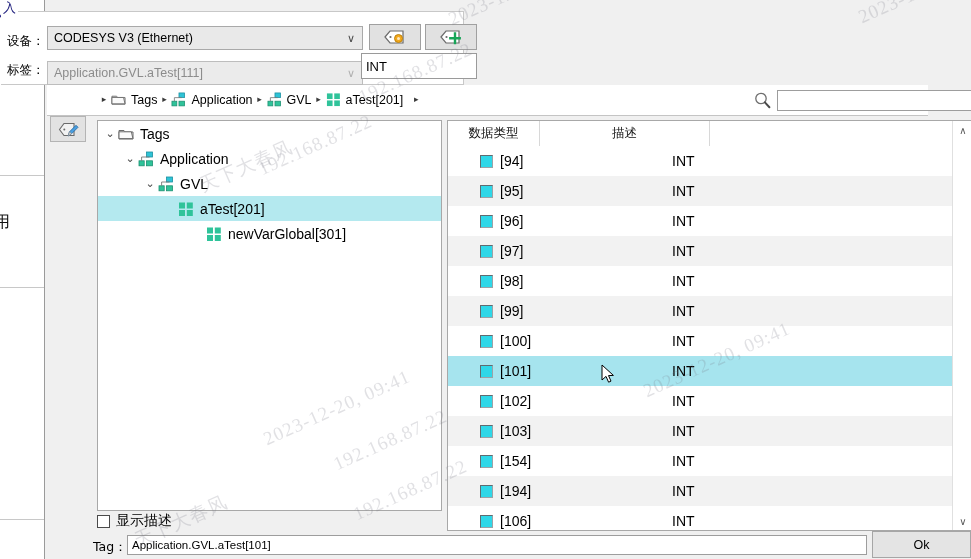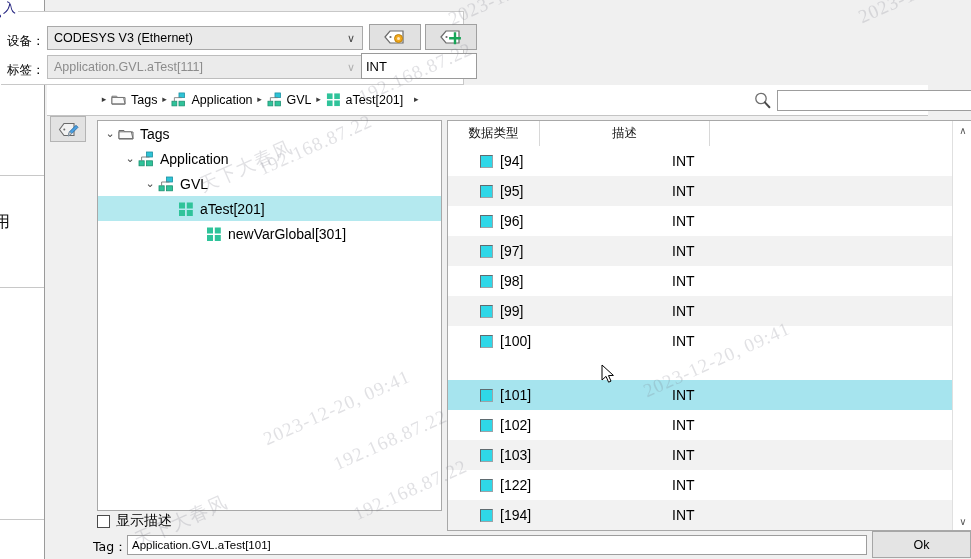--- a/index.html
+++ b/index.html
@@ -136,21 +136,21 @@
     font-family:"DejaVu Sans",sans-serif;height:100%;
   }
   .hcell.c0{width:196px;}
   .hcell.c1{width:92px;}
   .hcell.c2{width:170px;}
   .hcell.c3{width:40px;border-right:none;}
   .list-body{position:absolute;left:0;top:25px;width:506px;}
   .row{display:flex;align-items:center;height:30px;box-sizing:border-box;padding-left:28px;}
   .row.odd{background:#f2f2f2;}
   .row.even{background:#ffffff;}
-  .row.sel{background:#a6e4ee;margin-top:24px;}
+  .row.sel{background:#a6e4ee;}
   .cell-name{width:196px;display:flex;align-items:center;padding-left:4px;box-sizing:border-box;}
   .cell-type{width:92px;font-size:14px;color:#000;}
   .cell-desc{width:170px;}
   .name-text{font-size:14px;color:#000;margin-left:7px;font-family:"Liberation Sans",sans-serif;}
   .sq-icon{
     width:13px;height:13px;box-sizing:border-box;
     background:#2fd7e8;border:1px solid #5f6b70;border-right-color:#9aa3a8;border-bottom-color:#9aa3a8;
   }
   .vscroll{
     position:absolute;right:0;top:0;width:20px;height:100%;background:#ffffff;
@@ -229,21 +229,21 @@
   </div>
   <div class="tool-btn" style="left:380px;top:24px;">
     <svg width="24" height="18" viewBox="0 0 24 18">
       <path d="M2 9 L7 3 L20 3 L20 15 L7 15 Z" fill="#ffffff" stroke="#6b6b6b" stroke-width="1.2"></path>
       <circle cx="7.5" cy="9" r="1.1" fill="#6b6b6b"></circle>
       <path d="M16 5.5 L16 15 M11.3 10.2 L20.7 10.2" stroke="#18a558" stroke-width="2.4" stroke-linecap="square"></path>
     </svg>
   </div>
 
   <div class="form-label" style="left:-38px;top:62px;">标签：</div>
-  <div class="combo disabled" style="left:2px;top:55px;width:316px;">
+  <div class="combo disabled" style="left:2px;top:61px;width:316px;">
     <span>Application.GVL.aTest[111]</span>
     <span class="chev">∨</span>
   </div>
   <div class="plain-field" style="left:316px;top:53px;width:116px;">INT</div>
 
   <div class="side-btn active" style="left:5px;top:86px;">
     <svg width="22" height="19" viewBox="0 0 22 19">
       <path d="M2.5 9.5 L7 3.5 L17 3.5 L17 15.5 L7 15.5 Z" fill="#f7f7f7" stroke="#6b6b6b" stroke-width="1.1"></path>
       <circle cx="7.3" cy="9.5" r="1" fill="#6b6b6b"></circle>
       <circle cx="14.5" cy="10.5" r="4.6" fill="#7fb9e8" stroke="#1b6fc2" stroke-width="1"></circle>
@@ -459,21 +459,21 @@
           <div class="cell-name">
             <span class="sq-icon"></span>
             <span class="name-text">[103]</span>
           </div>
           <div class="cell-type">INT</div>
           <div class="cell-desc"></div>
         </div>
         <div class="row even">
           <div class="cell-name">
             <span class="sq-icon"></span>
-            <span class="name-text">[122]</span>
+            <span class="name-text">[154]</span>
           </div>
           <div class="cell-type">INT</div>
           <div class="cell-desc"></div>
         </div>
         <div class="row odd">
           <div class="cell-name">
             <span class="sq-icon"></span>
             <span class="name-text">[194]</span>
           </div>
           <div class="cell-type">INT</div>

